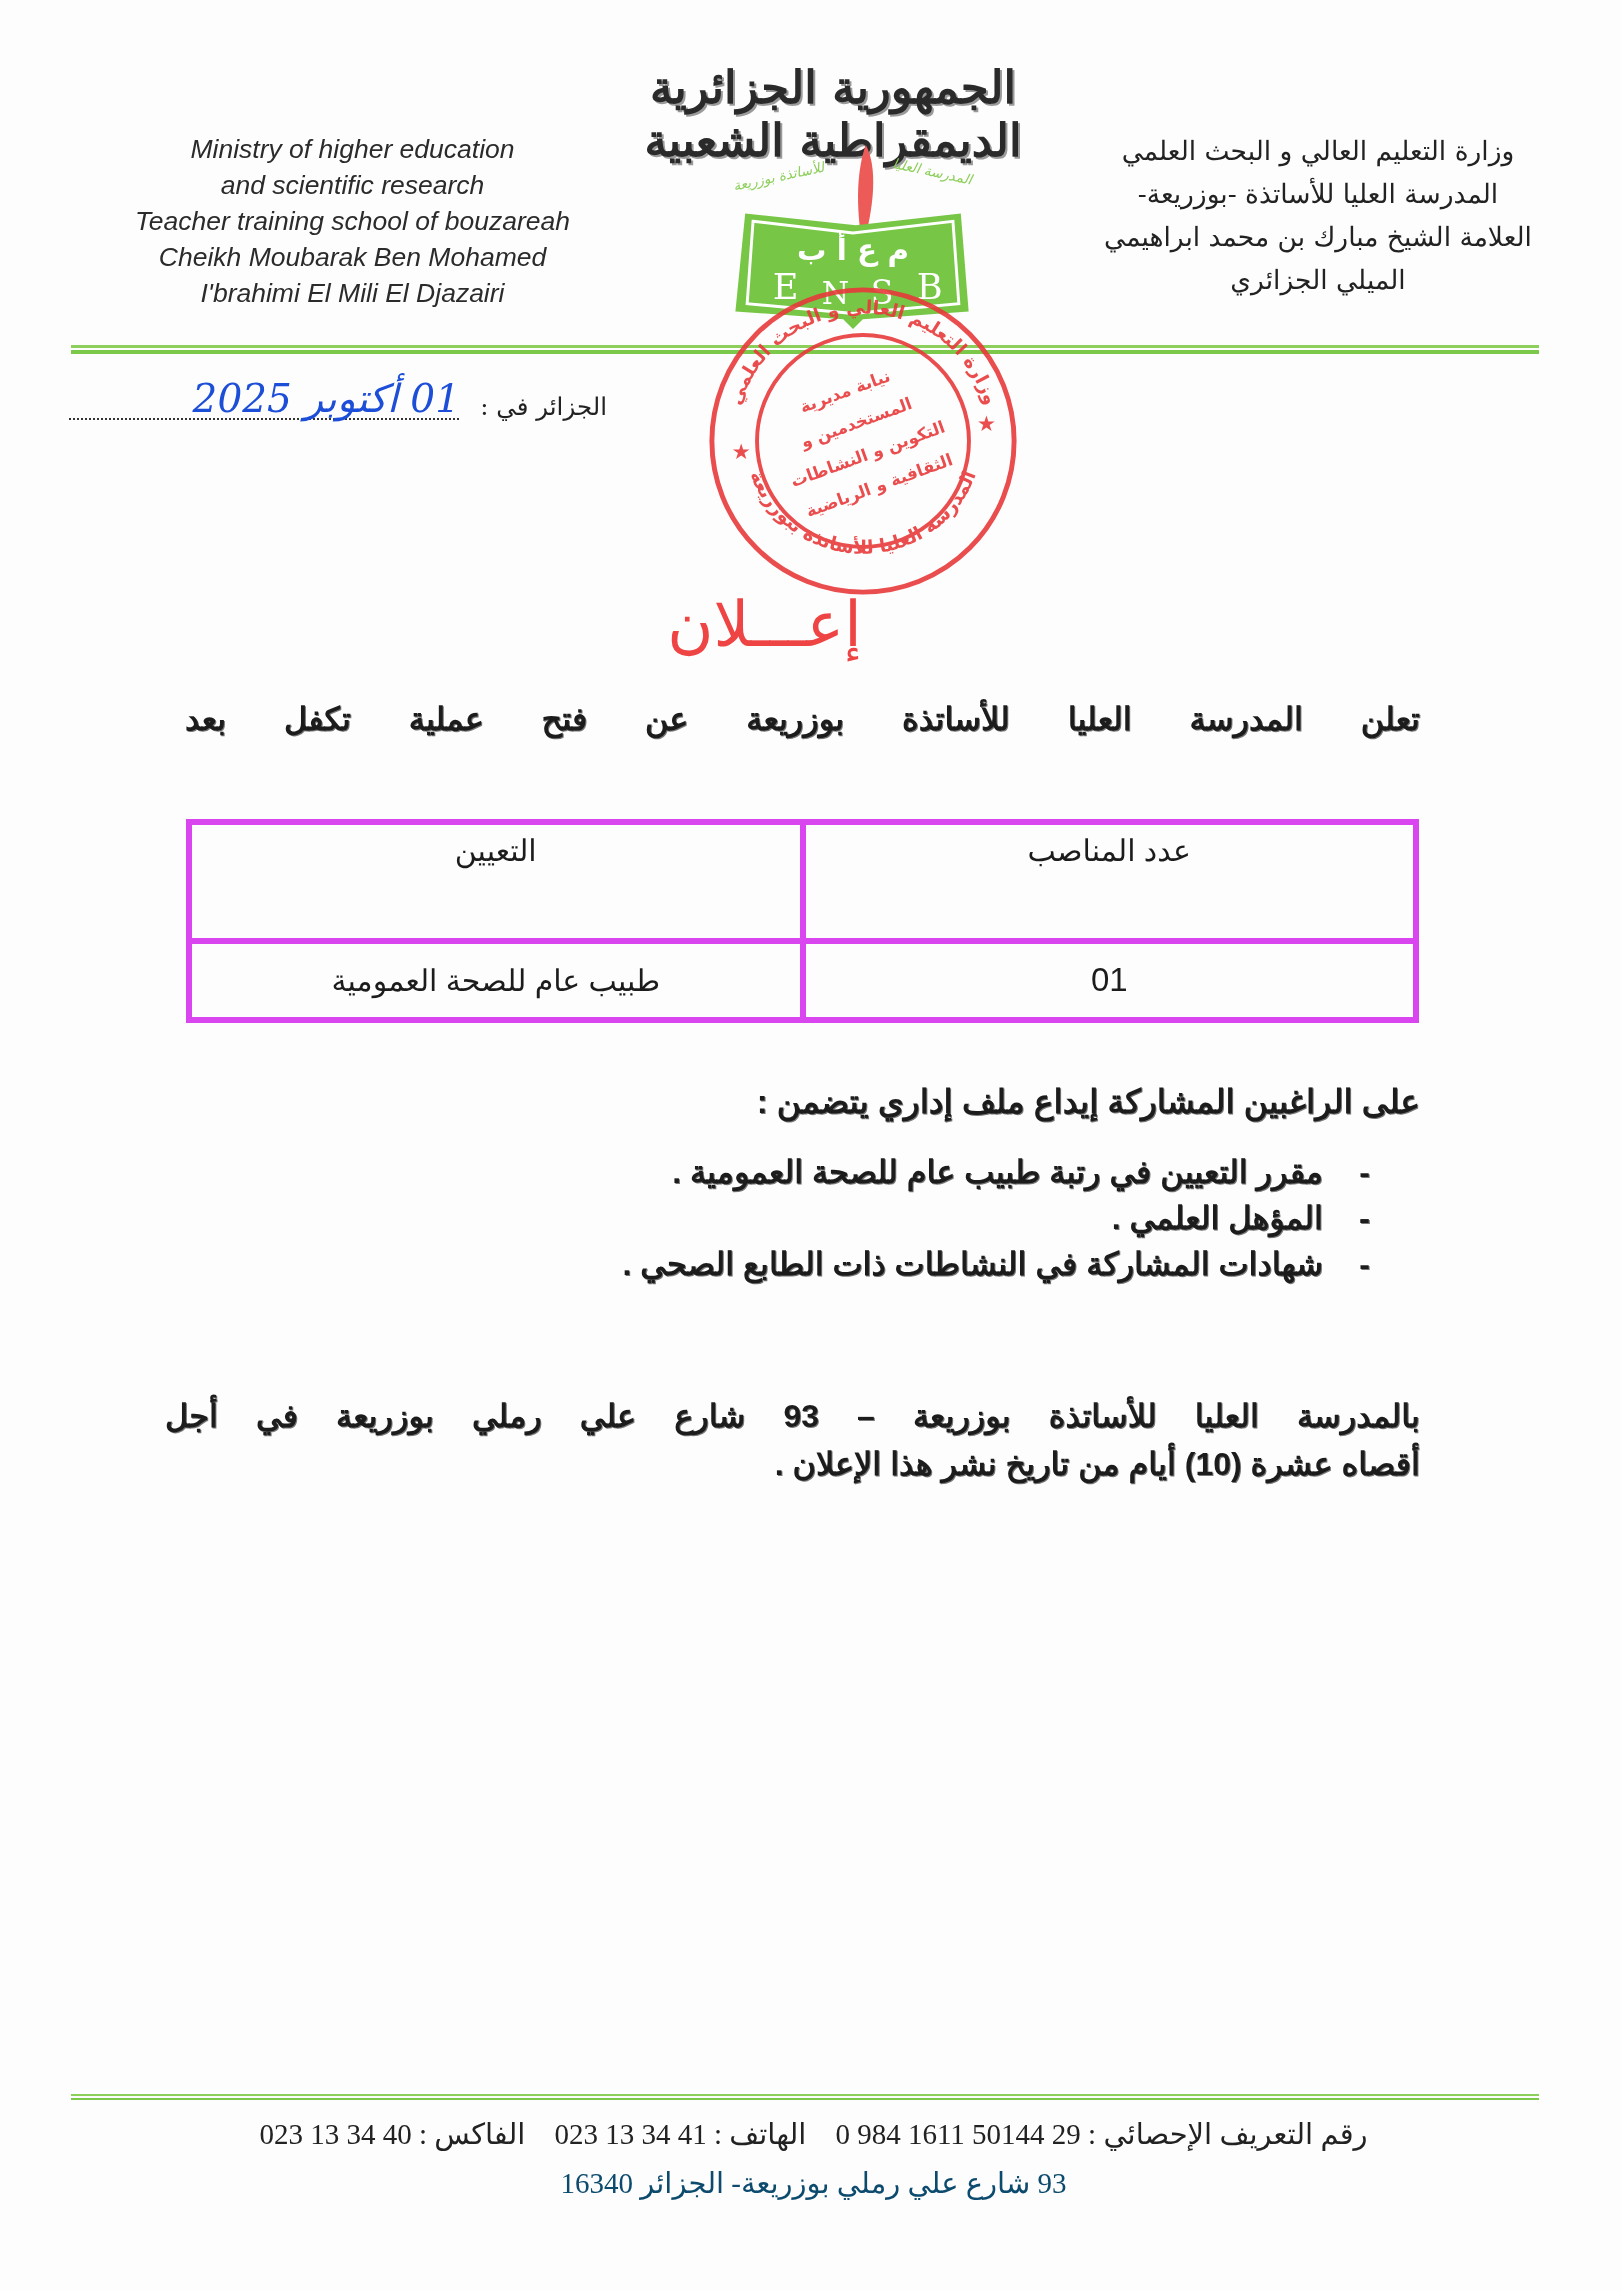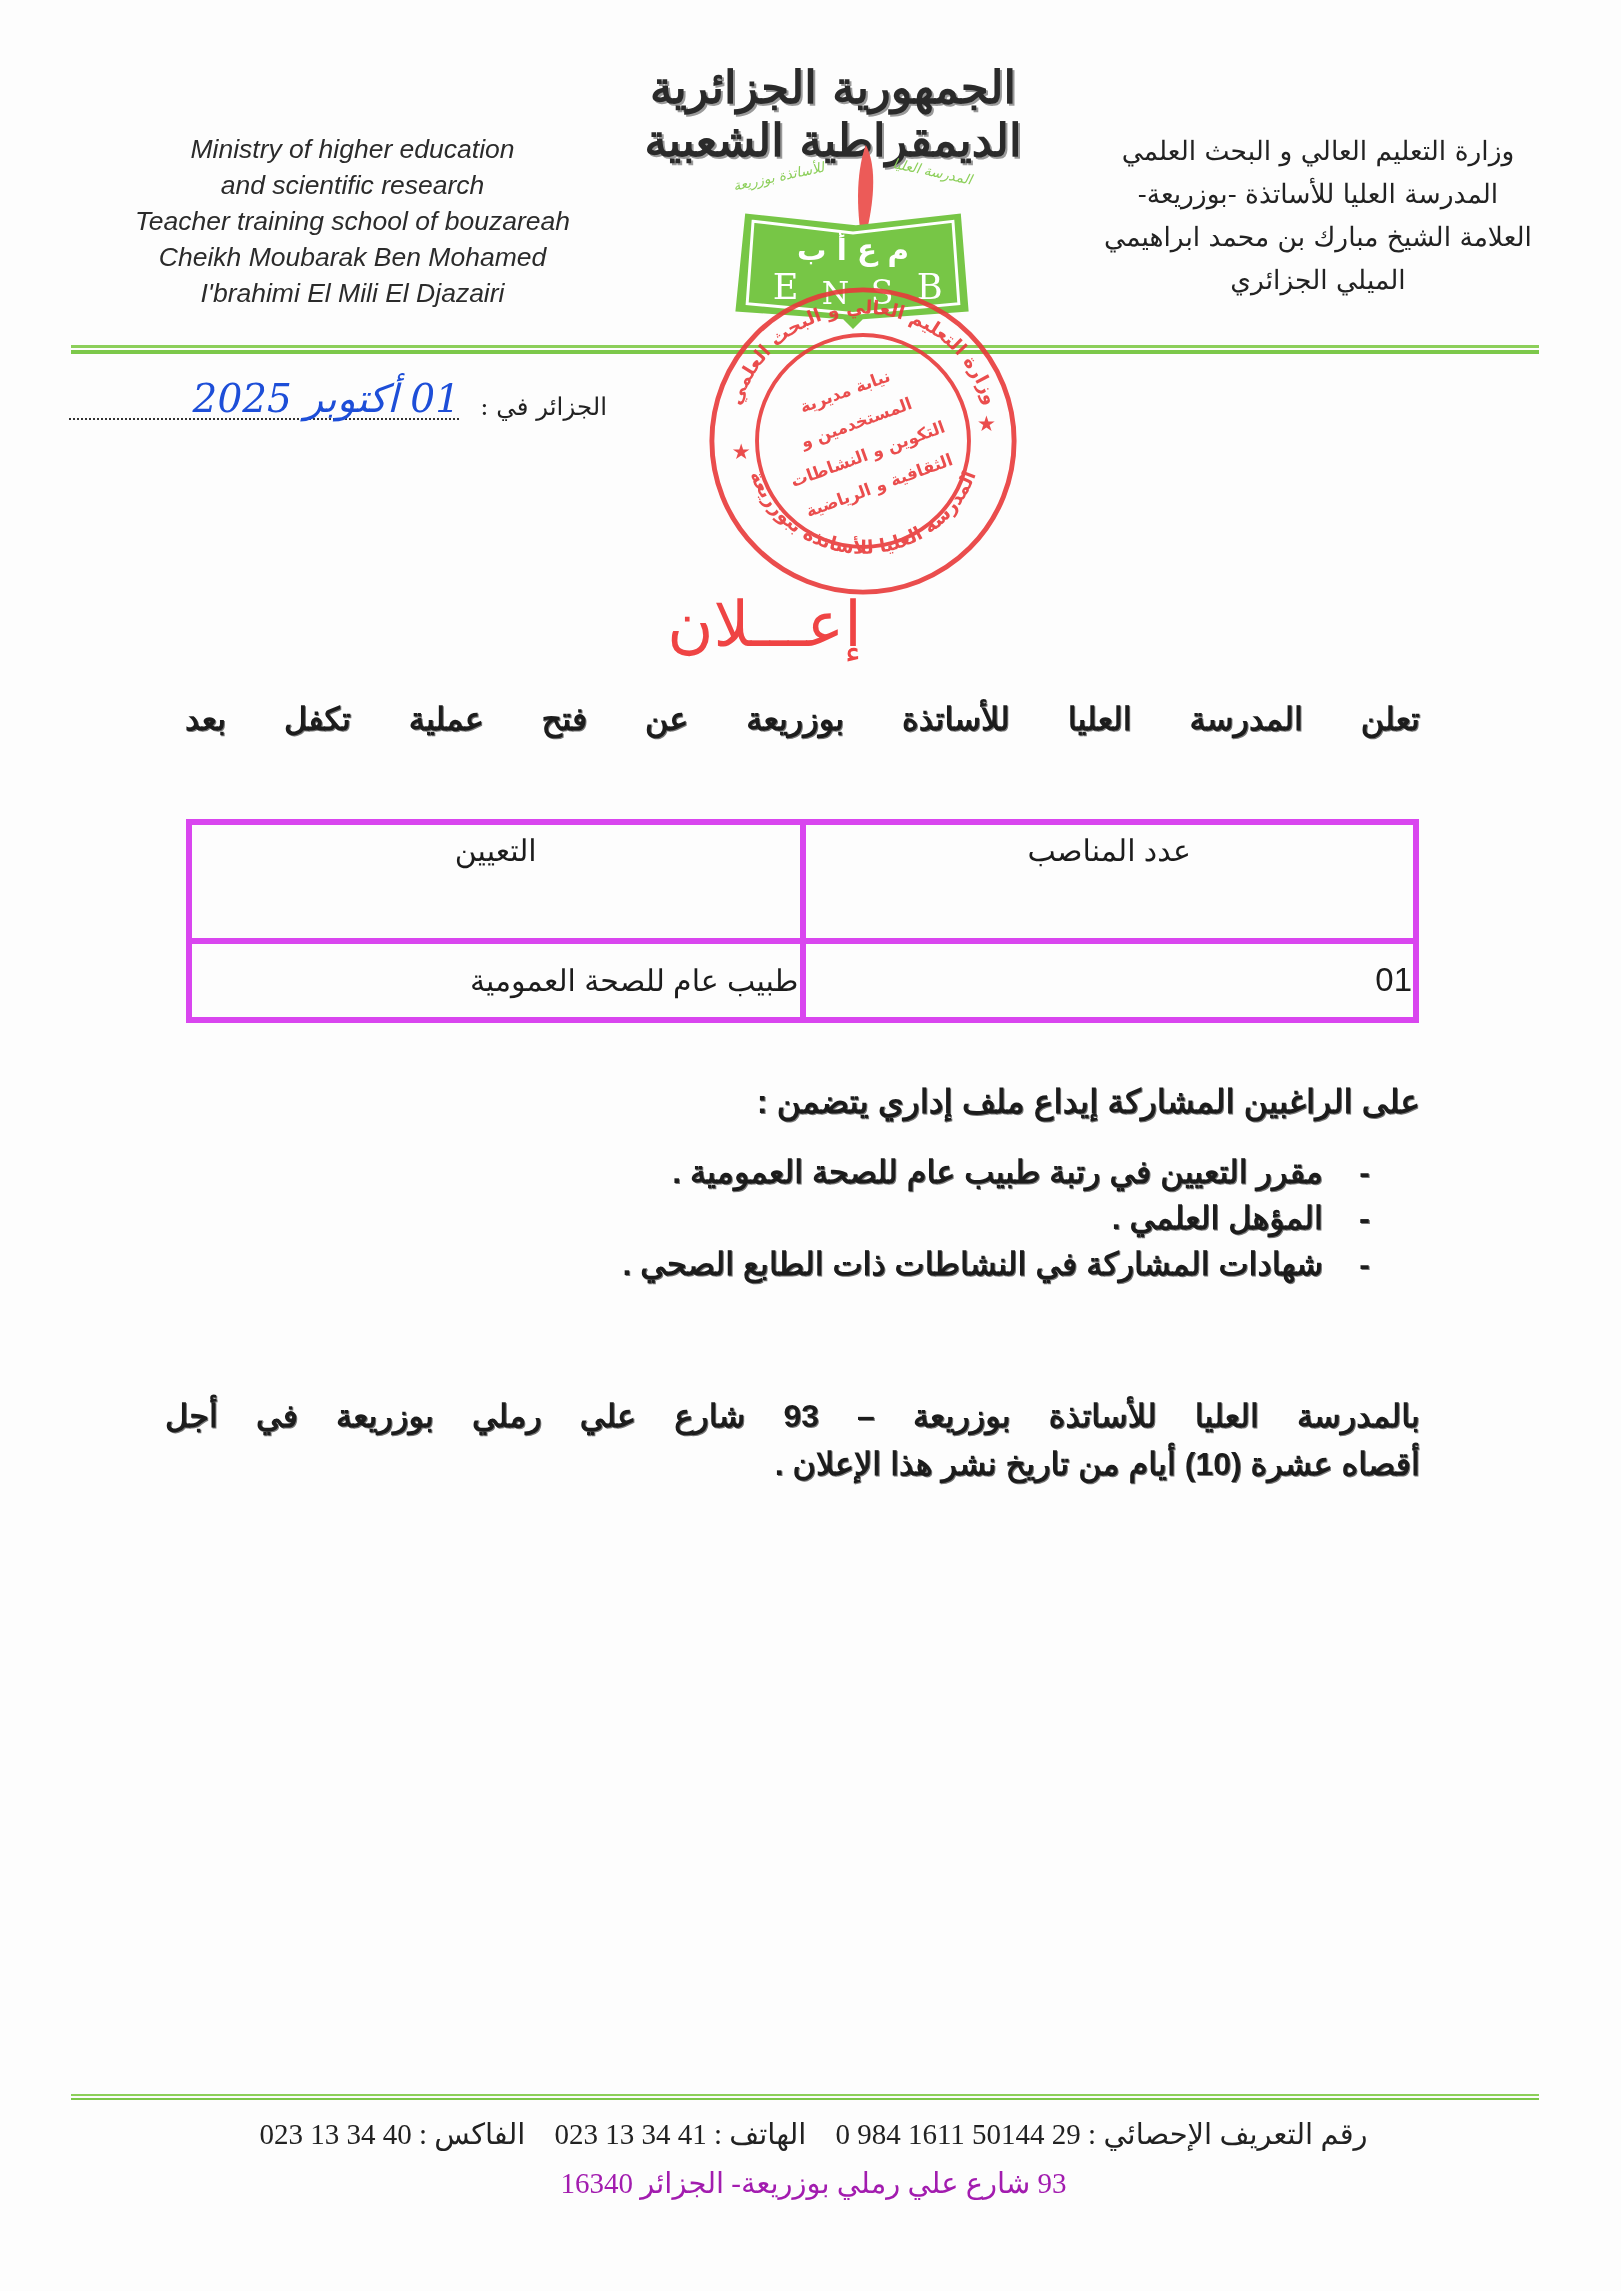--- a/index.html
+++ b/index.html
@@ -76,40 +76,40 @@
   
   .tbl {
     left: 186px; top: 819px; width: 1233px; border-collapse: collapse; direction: rtl;
   }
   .tbl td {
     border: 6px solid #d946ef; text-align: center; vertical-align: top;
     font-family: "Liberation Sans", sans-serif; font-size: 30px; color: #1c1c1c;
     width: 50%;
   }
   .tbl tr.h td { height: 104px; padding-top: 7.8px; }
-  .tbl tr.r td { height: 71px; vertical-align: middle; text-align: right; }
+  .tbl tr.r td { height: 71px; vertical-align: middle; }
   .tbl .num { font-size: 33px; }
 
   .req-intro { right: 201px; top: 1082px; font-size: 33px; }
   .req-list { right: 251px; top: 1149px; list-style: none; margin: 0; padding: 0; }
   .req-list li { line-height: 46px; font-size: 32px; position: relative; padding-right: 47px; }
   .req-list li .dash { position: absolute; right: 0; top: 0; }
 
   .note { right: 201px; top: 1392px; width: 1255px; text-align: right; line-height: 48px; }
   .note .note-label { text-decoration: underline; text-underline-offset: 5.9px; }
   .note .full { text-align: justify; text-align-last: justify; }
 
   
   .footer-line {
     left: 206px; top: 2117px; width: 1215px; text-align: center; direction: rtl;
     font-family: "Liberation Serif", serif; font-size: 29px; color: #222; white-space: nowrap;
   }
   .footer-addr {
     left: 392px; top: 2166px; width: 843px; text-align: center; direction: rtl;
-    font-family: "Liberation Serif", serif; font-size: 29px; color: #a21caf; white-space: nowrap;
+    font-family: "Liberation Serif", serif; font-size: 29px; color: #0c4a6e; white-space: nowrap;
   }
 </style>
 </head>
 <body>
 
 <div class="abs republic">الجمهورية الجزائرية الديمقراطية الشعبية</div>
 
 <div class="abs en-header">
   <div>Ministry of higher education</div>
   <div>and scientific research</div>

